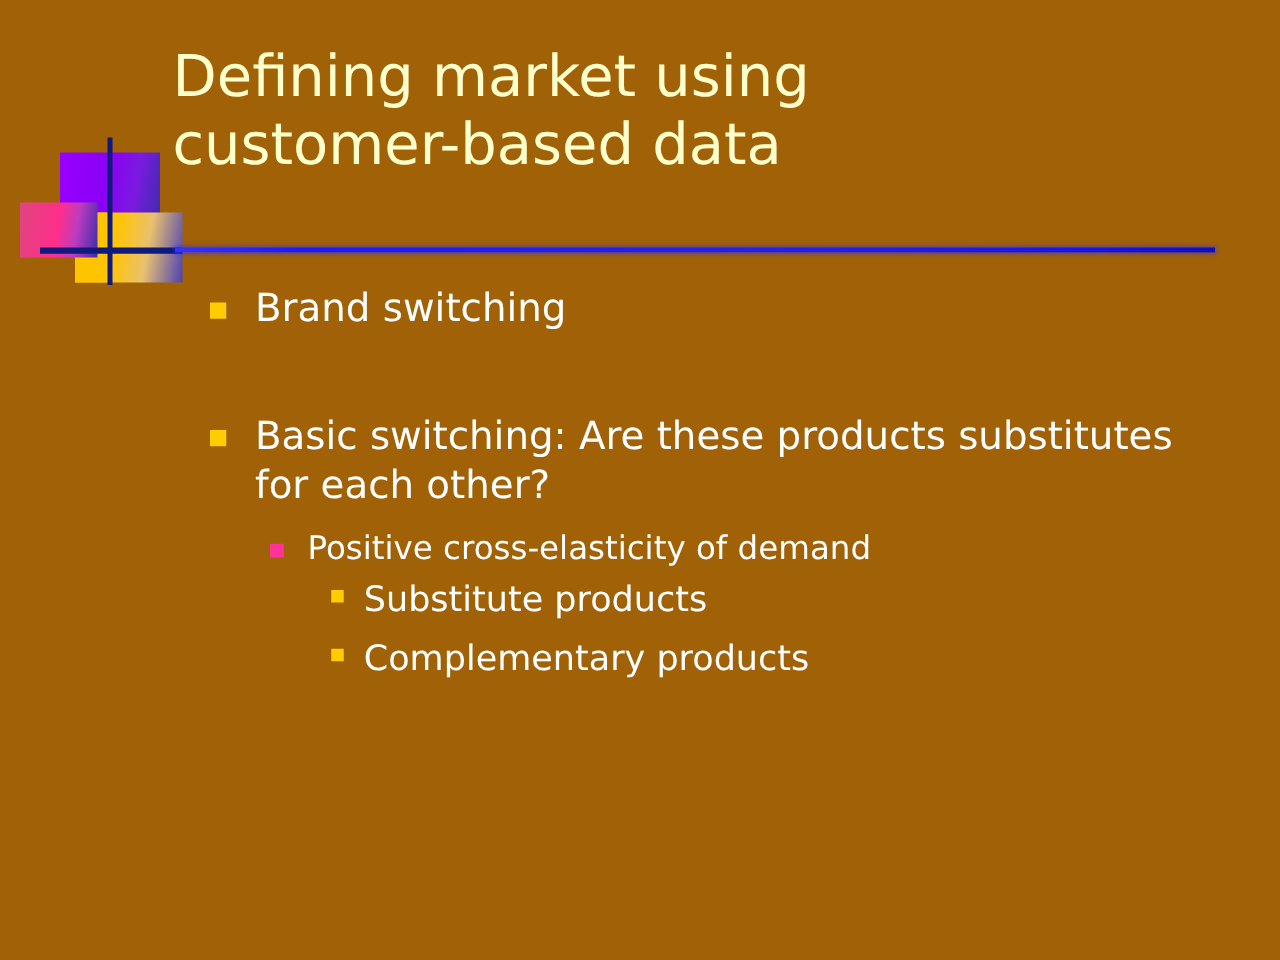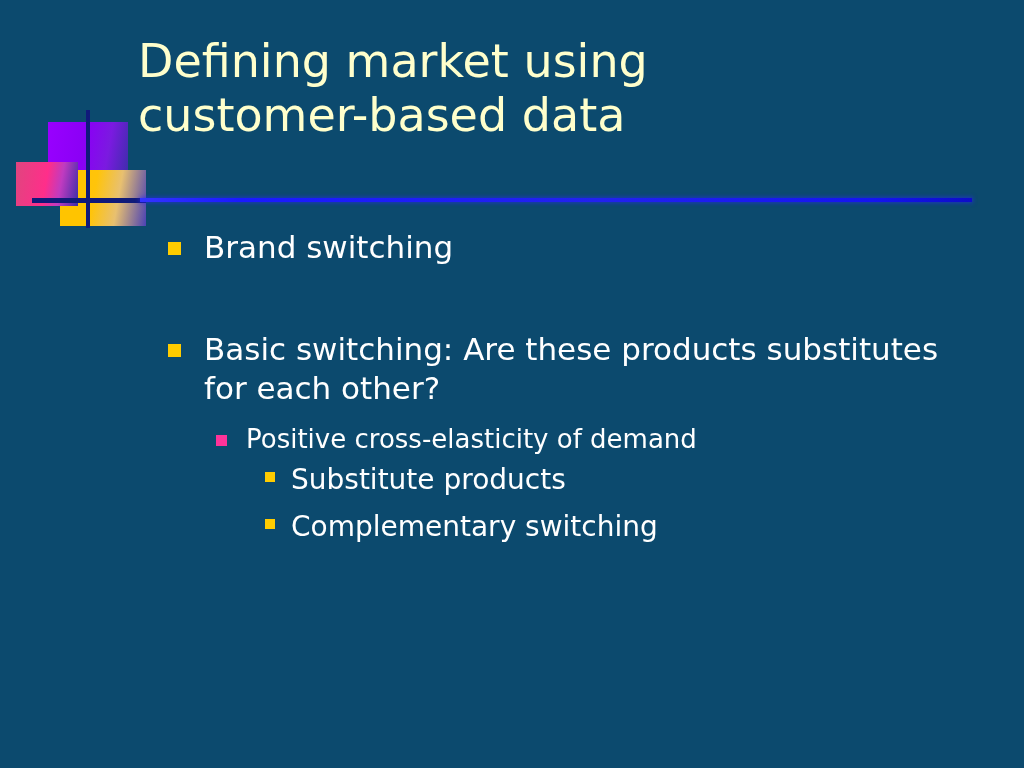--- a/index.html
+++ b/index.html
@@ -8,21 +8,21 @@
     padding: 0;
     background: #000060;
   }
   body {
     font-family: "DejaVu Sans", sans-serif;
   }
   #slide {
     position: relative;
     width: 1024px;
     height: 768px;
-    background: #0c4a6e;
+    background: #a16207;
     overflow: hidden;
   }
 
   
   #logo {
     position: absolute;
     left: 14px;
     top: 110px;
     width: 140px;
     height: 118px;
@@ -218,17 +218,17 @@
       <span class="btext">Substitute products</span>
     </div>
 
     <div class="gap-xs"></div>
 
 
     <div class="gap-xs"></div>
 
     <div class="bullet-row lvl3">
       <span class="mark"></span>
-      <span class="btext">Complementary switching</span>
+      <span class="btext">Complementary products</span>
     </div>
 
   </div>
 </div>
 
 </body></html>

